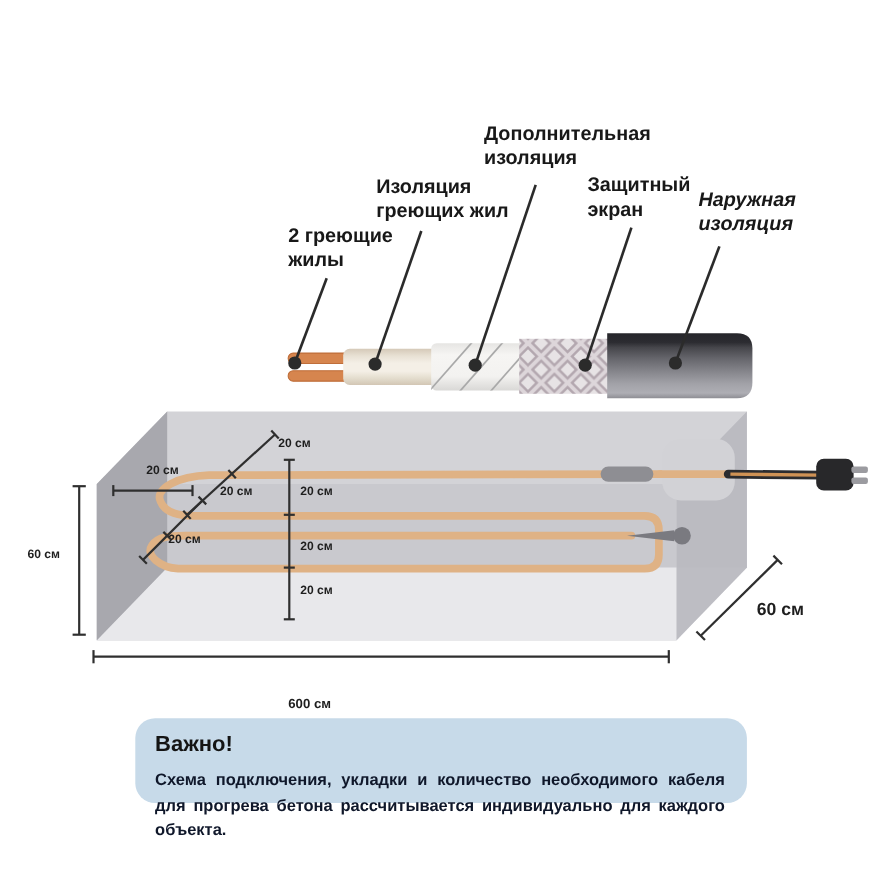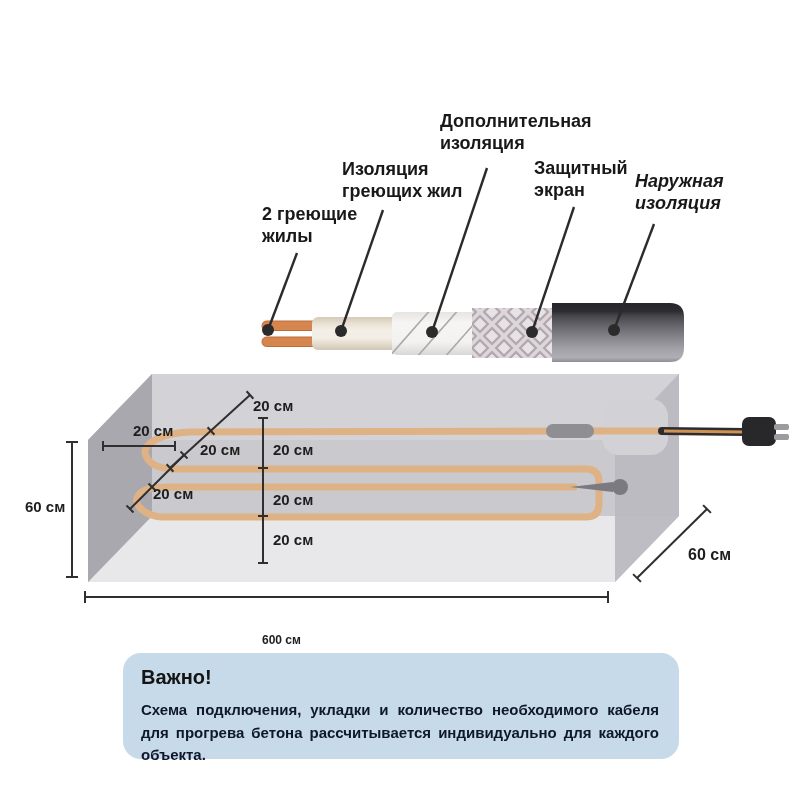--- a/index.html
+++ b/index.html
@@ -13,34 +13,34 @@
   
   .clbl{position:absolute;z-index:3;font-size:18px;font-weight:bold;line-height:1.22;
         color:#181818;white-space:pre-line;}
   .clbl-cores{left:262px;top:204px;}
   .clbl-ins{left:342px;top:159px;}
   .clbl-add{left:440px;top:111px;}
   .clbl-shield{left:534px;top:158px;}
   .clbl-outer{left:635px;top:171px;font-style:italic;}
 
   
-  .dlbl{position:absolute;z-index:3;font-size:15px;font-weight:bold;color:#1e1e1e;white-space:nowrap;}
+  .dlbl{position:absolute;z-index:3;font-size:11px;font-weight:bold;color:#1e1e1e;white-space:nowrap;}
   .d-s1{left:253px;top:397px;}
   .d-s2{left:133px;top:422px;}
   .d-s3{left:200px;top:441px;}
   .d-s4{left:273px;top:441px;}
   .d-s5{left:153px;top:485px;}
   .d-s6{left:273px;top:491px;}
   .d-s7{left:273px;top:531px;}
   .d-h{left:25px;top:498px;}
   .d-len{left:262px;top:633px;font-size:12px;}
   .d-w{left:688px;top:546px;font-size:16px;}
 
   
-  .note{position:absolute;z-index:3;left:123px;top:653px;width:556px;height:106px;
+  .note{position:absolute;z-index:3;left:123px;top:653px;width:556px;height:77px;
         background:#c7dae9;border-radius:18px;box-sizing:border-box;padding:13px 20px 0 18px;}
   .note-title{font-size:20px;font-weight:bold;color:#141414;margin:0 0 10px 0;}
   .note-body{font-size:15px;font-weight:bold;color:#0f172a;line-height:1.5;
              text-align:justify;margin:0;}
 </style>
 </head>
 <body>
 
 <div class="canvas">
 

